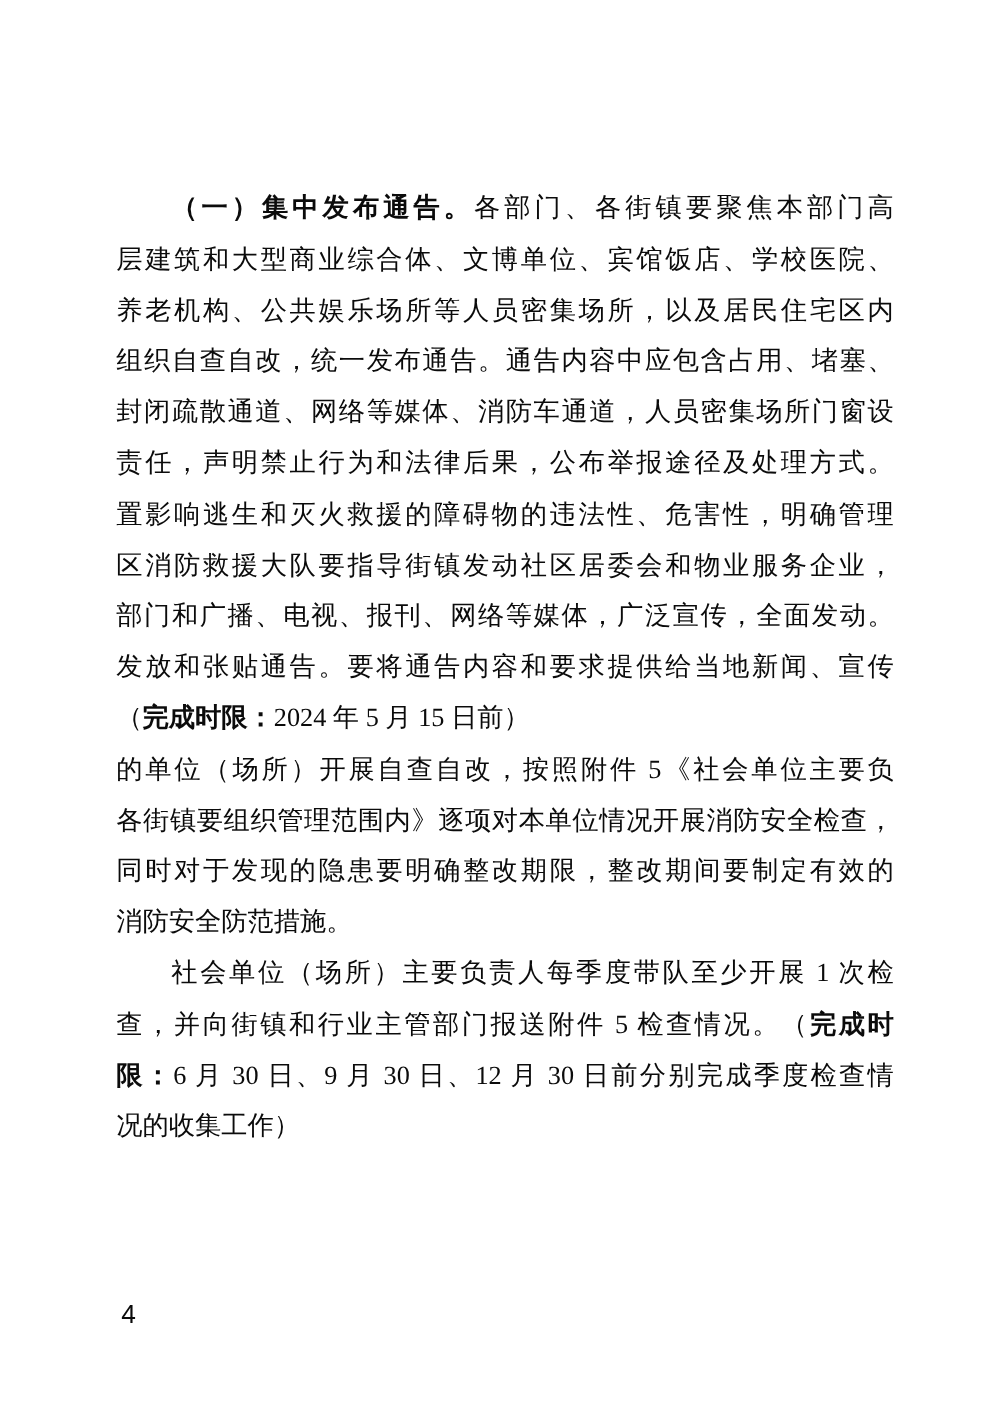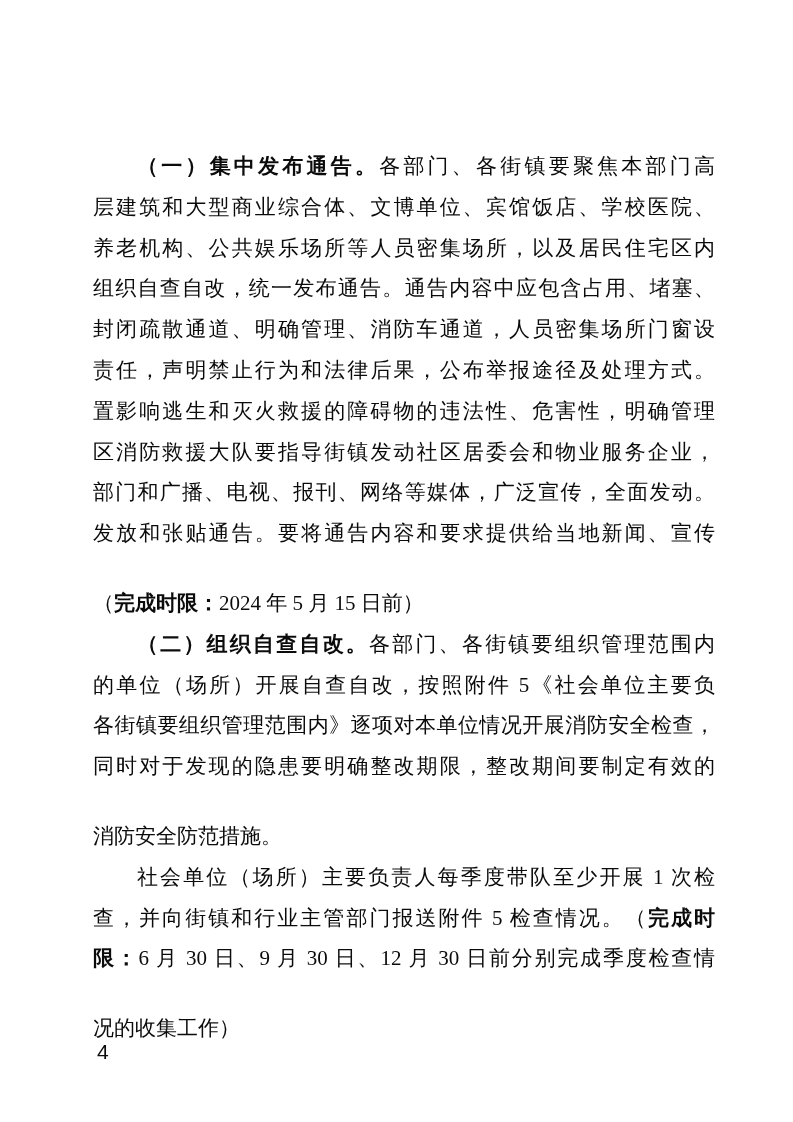--- a/index.html
+++ b/index.html
@@ -36,21 +36,20 @@
     height: 40.8px;
     text-align: justify;
     text-align-last: justify;
     text-justify: inter-character;
     white-space: normal;
     overflow: visible;
   }
   .line.end {
     text-align: left;
     text-align-last: left;
-    margin-top: 29px;
   }
   .line.indent {
     text-indent: 44px;
   }
   .run { font-weight: 400; }
   .run.bold { font-weight: 700; }
   .page-number {
     position: absolute;
     left: 97px;
     top: 1040px;
@@ -63,30 +62,29 @@
 </head>
 <body>
 
 <div class="page">
   <div class="content" id="content">
       <div class="para">
         <div class="line indent"><span class="run bold">（一）集中发布通告。</span><span class="run">各部门、各街镇要聚焦本部门高</span></div>
         <div class="line"><span class="run">层建筑和大型商业综合体、文博单位、宾馆饭店、学校医院、</span></div>
         <div class="line"><span class="run">养老机构、公共娱乐场所等人员密集场所，以及居民住宅区内</span></div>
         <div class="line"><span class="run">组织自查自改，统一发布通告。通告内容中应包含占用、堵塞、</span></div>
-        <div class="line"><span class="run">封闭疏散通道、明确管理、消防车通道，人员密集场所门窗设</span></div>
+        <div class="line"><span class="run">封闭疏散通道、网络等媒体、消防车通道，人员密集场所门窗设</span></div>
         <div class="line"><span class="run">责任，声明禁止行为和法律后果，公布举报途径及处理方式。</span></div>
         <div class="line"><span class="run">置影响逃生和灭火救援的障碍物的违法性、危害性，明确管理</span></div>
         <div class="line"><span class="run">区消防救援大队要指导街镇发动社区居委会和物业服务企业，</span></div>
         <div class="line"><span class="run">部门和广播、电视、报刊、网络等媒体，广泛宣传，全面发动。</span></div>
         <div class="line"><span class="run">发放和张贴通告。要将通告内容和要求提供给当地新闻、宣传</span></div>
         <div class="line end"><span class="run">（</span><span class="run bold">完成时限：</span><span class="run">2024 年 5 月 15 日前）</span></div>
       </div>
       <div class="para">
-        <div class="line indent"><span class="run bold">（二）组织自查自改。</span><span class="run">各部门、各街镇要组织管理范围内</span></div>
         <div class="line"><span class="run">的单位（场所）开展自查自改，按照附件 5《社会单位主要负</span></div>
         <div class="line"><span class="run">各街镇要组织管理范围内》逐项对本单位情况开展消防安全检查，</span></div>
         <div class="line"><span class="run">同时对于发现的隐患要明确整改期限，整改期间要制定有效的</span></div>
         <div class="line end"><span class="run">消防安全防范措施。</span></div>
       </div>
       <div class="para">
         <div class="line indent"><span class="run">社会单位（场所）主要负责人每季度带队至少开展 1 次检</span></div>
         <div class="line"><span class="run">查，并向街镇和行业主管部门报送附件 5 检查情况。（</span><span class="run bold">完成时</span></div>
         <div class="line"><span class="run bold">限：</span><span class="run">6 月 30 日、9 月 30 日、12 月 30 日前分别完成季度检查情</span></div>
         <div class="line end"><span class="run">况的收集工作）</span></div>

